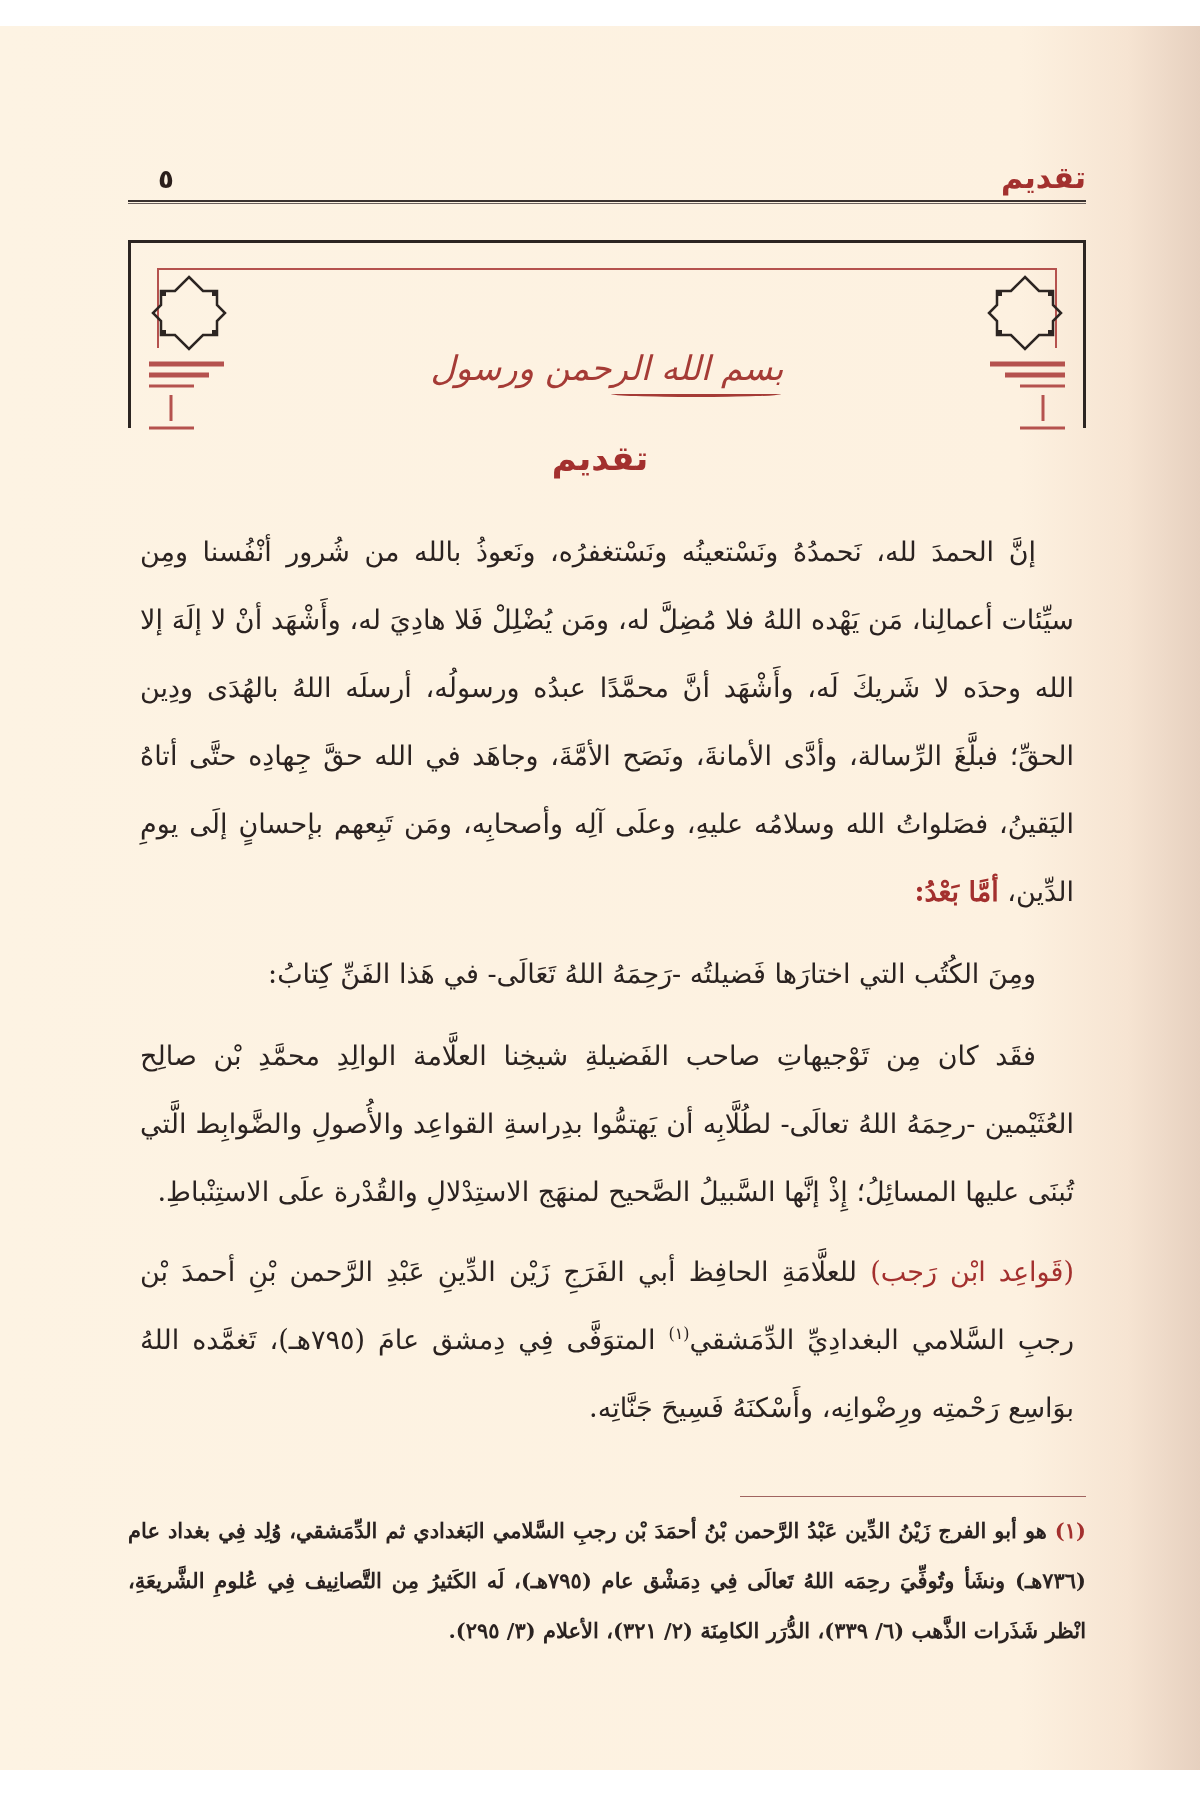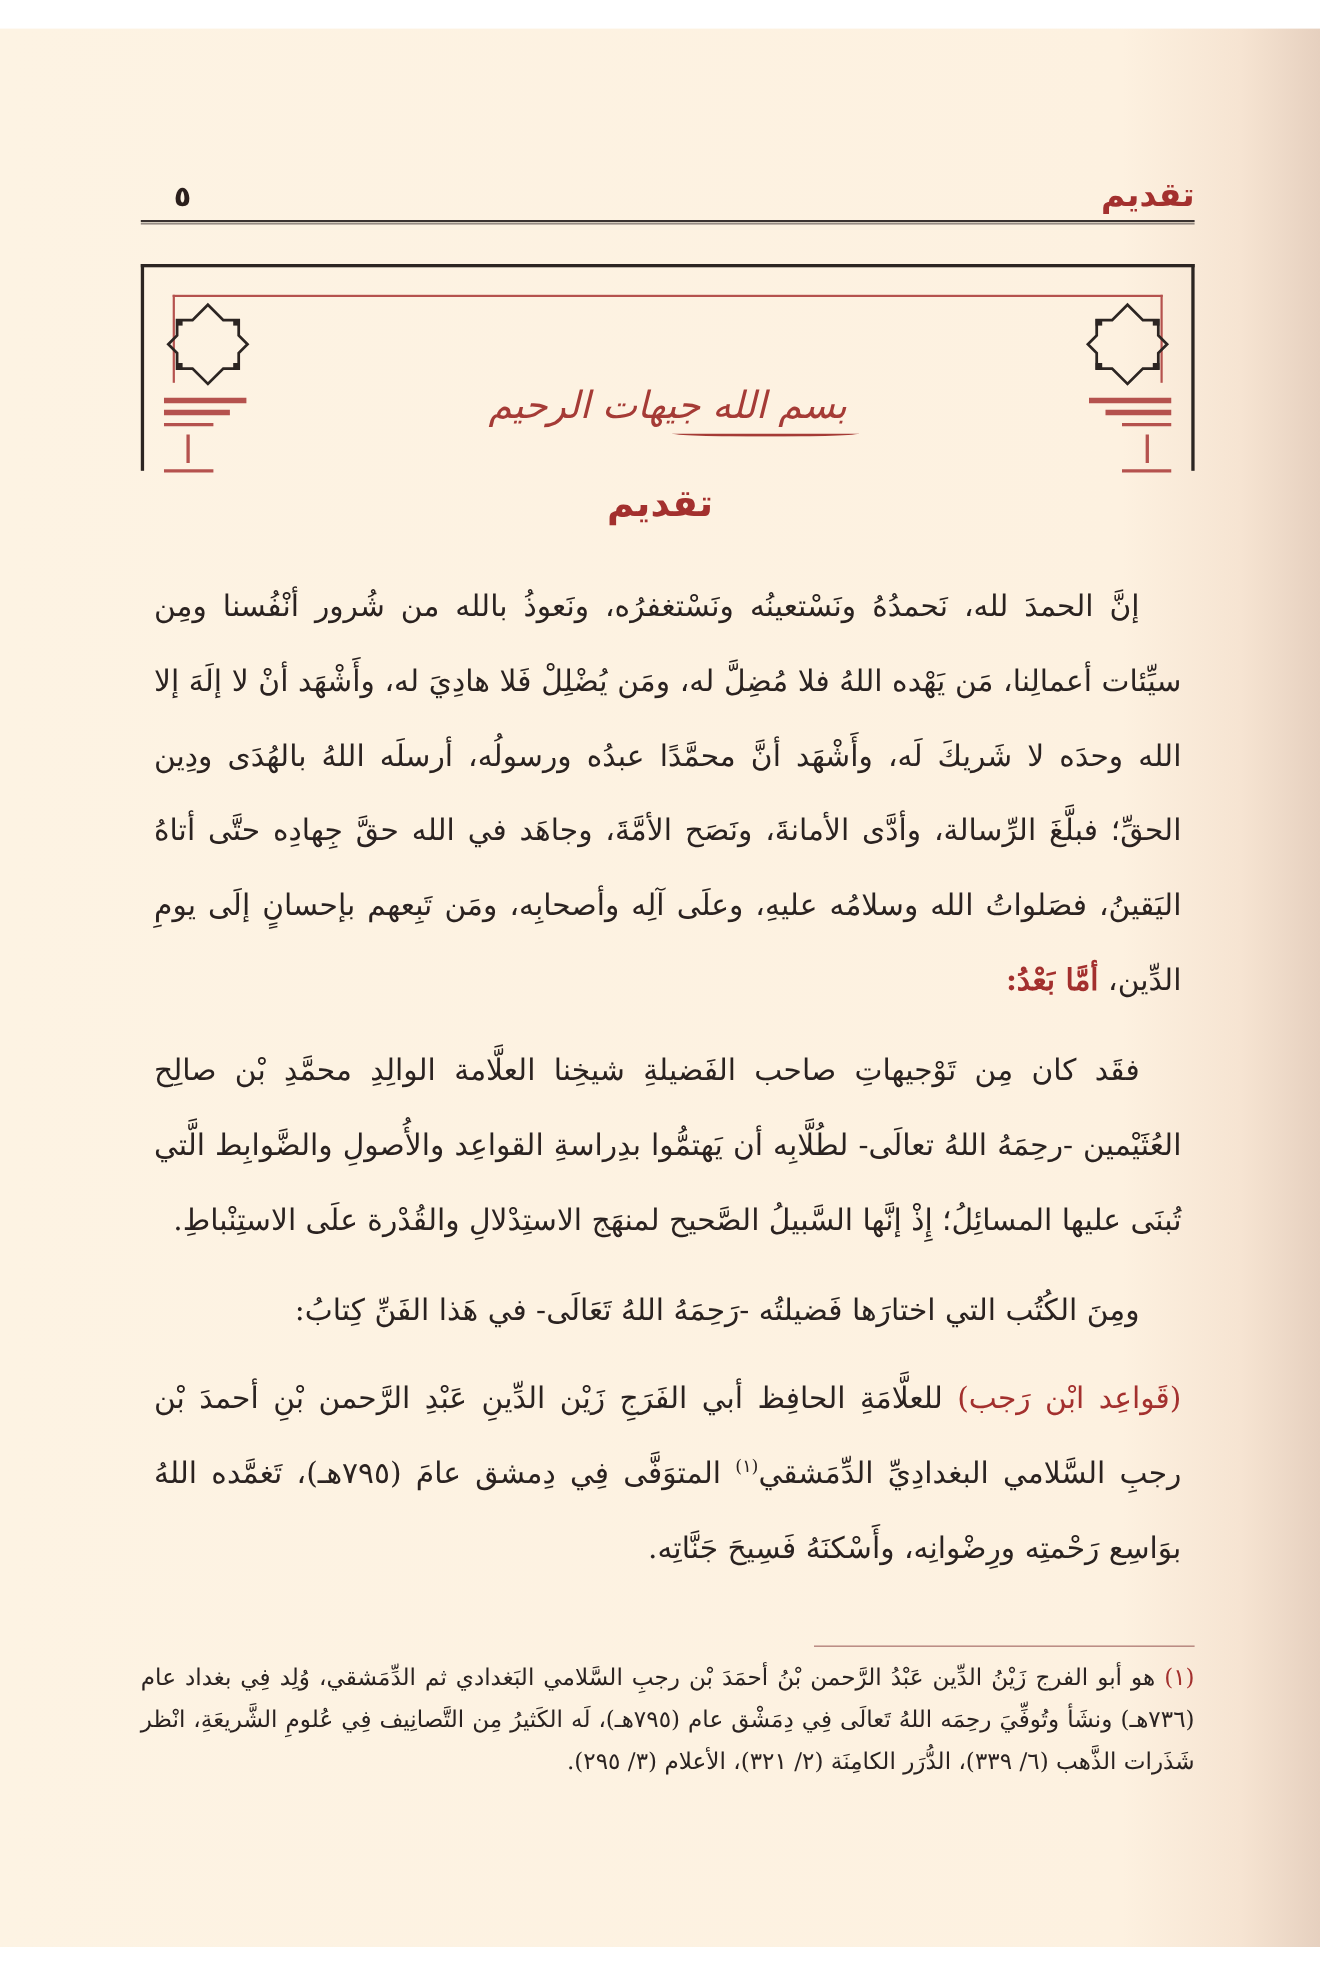--- a/index.html
+++ b/index.html
@@ -153,22 +153,23 @@
     .footnotes {
       position: absolute;
       left: 128px;
       top: 1480px;
       width: 958px;
       direction: rtl;
       text-align: justify;
       text-align-last: right;
       font-family: "DejaVu Serif", serif;
       font-size: 21px;
-      line-height: 38px;
+      line-height: 50px;
       color: #2a2220;
+      font-weight: bold;
     }
     .fn-num { color: #a3302e; }
   </style>
 </head>
 <body>
 
 <div class="page">
 
   <div class="running-header">
     <span class="page-number">٥</span>
@@ -214,30 +215,30 @@
         <line x1="5" y1="91" x2="80" y2="91"></line>
         <line x1="20" y1="102" x2="80" y2="102"></line>
       </g>
       <g stroke="#b5524e" stroke-width="3">
         <line x1="35" y1="113" x2="80" y2="113"></line>
         <line x1="58" y1="122" x2="58" y2="148"></line>
         <line x1="35" y1="155" x2="80" y2="155"></line>
       </g>
     </svg>
 
-    <div class="basmala">بسم الله جيهات الرحيم</div>
+    <div class="basmala">بسم الله الرحمن ورسول</div>
     <div class="basmala-swash"></div>
   </div>
 
   <div class="section-title">تقديم</div>
 
   <div class="body-text">
     <p class="indent"><span>إنَّ الحمدَ لله، نَحمدُهُ ونَسْتعينُه ونَسْتغفرُه، ونَعوذُ بالله من شُرور أنْفُسنا ومِن سيِّئات أعمالِنا، مَن يَهْده اللهُ فلا مُضِلَّ له، ومَن يُضْلِلْ فَلا هادِيَ له، وأَشْهَد أنْ لا إلَهَ إلا الله وحدَه لا شَريكَ لَه، وأَشْهَد أنَّ محمَّدًا عبدُه ورسولُه، أرسلَه اللهُ بالهُدَى ودِين الحقِّ؛ فبلَّغَ الرِّسالة، وأدَّى الأمانةَ، ونَصَح الأمَّةَ، وجاهَد في الله حقَّ جِهادِه حتَّى أتاهُ اليَقينُ، فصَلواتُ الله وسلامُه عليهِ، وعلَى آلِه وأصحابِه، ومَن تَبِعهم بإحسانٍ إلَى يومِ الدِّين، </span><span class="accent">أمَّا بَعْدُ:</span></p>
+    <p class="indent gap">ومِنَ الكُتُب التي اختارَها فَضيلتُه -رَحِمَهُ اللهُ تَعَالَى- في هَذا الفَنِّ كِتابُ:</p>
     <p class="indent gap">فقَد كان مِن تَوْجيهاتِ صاحب الفَضيلةِ شيخِنا العلَّامة الوالِدِ محمَّدِ بْن صالِح العُثَيْمين -رحِمَهُ اللهُ تعالَى- لطُلَّابِه أن يَهتمُّوا بدِراسةِ القواعِد والأُصولِ والضَّوابِط الَّتي تُبنَى عليها المسائِلُ؛ إِذْ إنَّها السَّبيلُ الصَّحيح لمنهَج الاستِدْلالِ والقُدْرة علَى الاستِنْباطِ.</p>
-    <p class="indent gap">ومِنَ الكُتُب التي اختارَها فَضيلتُه -رَحِمَهُ اللهُ تَعَالَى- في هَذا الفَنِّ كِتابُ:</p>
     <p><span class="book-title">(قَواعِد ابْن رَجب)</span><span> للعلَّامَةِ الحافِظ أبي الفَرَجِ زَيْن الدِّينِ عَبْدِ الرَّحمن بْنِ أحمدَ بْن رجبِ السَّلامي البغدادِيِّ الدِّمَشقي</span><sup class="fn-ref">(١)</sup><span> المتوَفَّى فِي دِمشق عامَ (٧٩٥هـ)، تَغمَّده اللهُ بوَاسِع رَحْمتِه ورِضْوانِه، وأَسْكنَهُ فَسِيحَ جَنَّاتِه.</span></p>
   </div>
 
   <div class="footnote-rule"></div>
   <div class="footnotes">
     <p><span class="fn-num">(١)</span><span> هو أبو الفرج زَيْنُ الدِّين عَبْدُ الرَّحمن بْنُ أحمَدَ بْن رجبِ السَّلامي البَغدادي ثم الدِّمَشقي، وُلِد فِي بغداد عام (٧٣٦هـ) ونشَأ وتُوفِّيَ رحِمَه اللهُ تَعالَى فِي دِمَشْق عام (٧٩٥هـ)، لَه الكَثيرُ مِن التَّصانِيف فِي عُلومِ الشَّريعَةِ، انْظر شَذَرات الذَّهب (٦/ ٣٣٩)، الدُّرَر الكامِنَة (٢/ ٣٢١)، الأعلام (٣/ ٢٩٥).</span></p>
   </div>
 
 </div>
 

